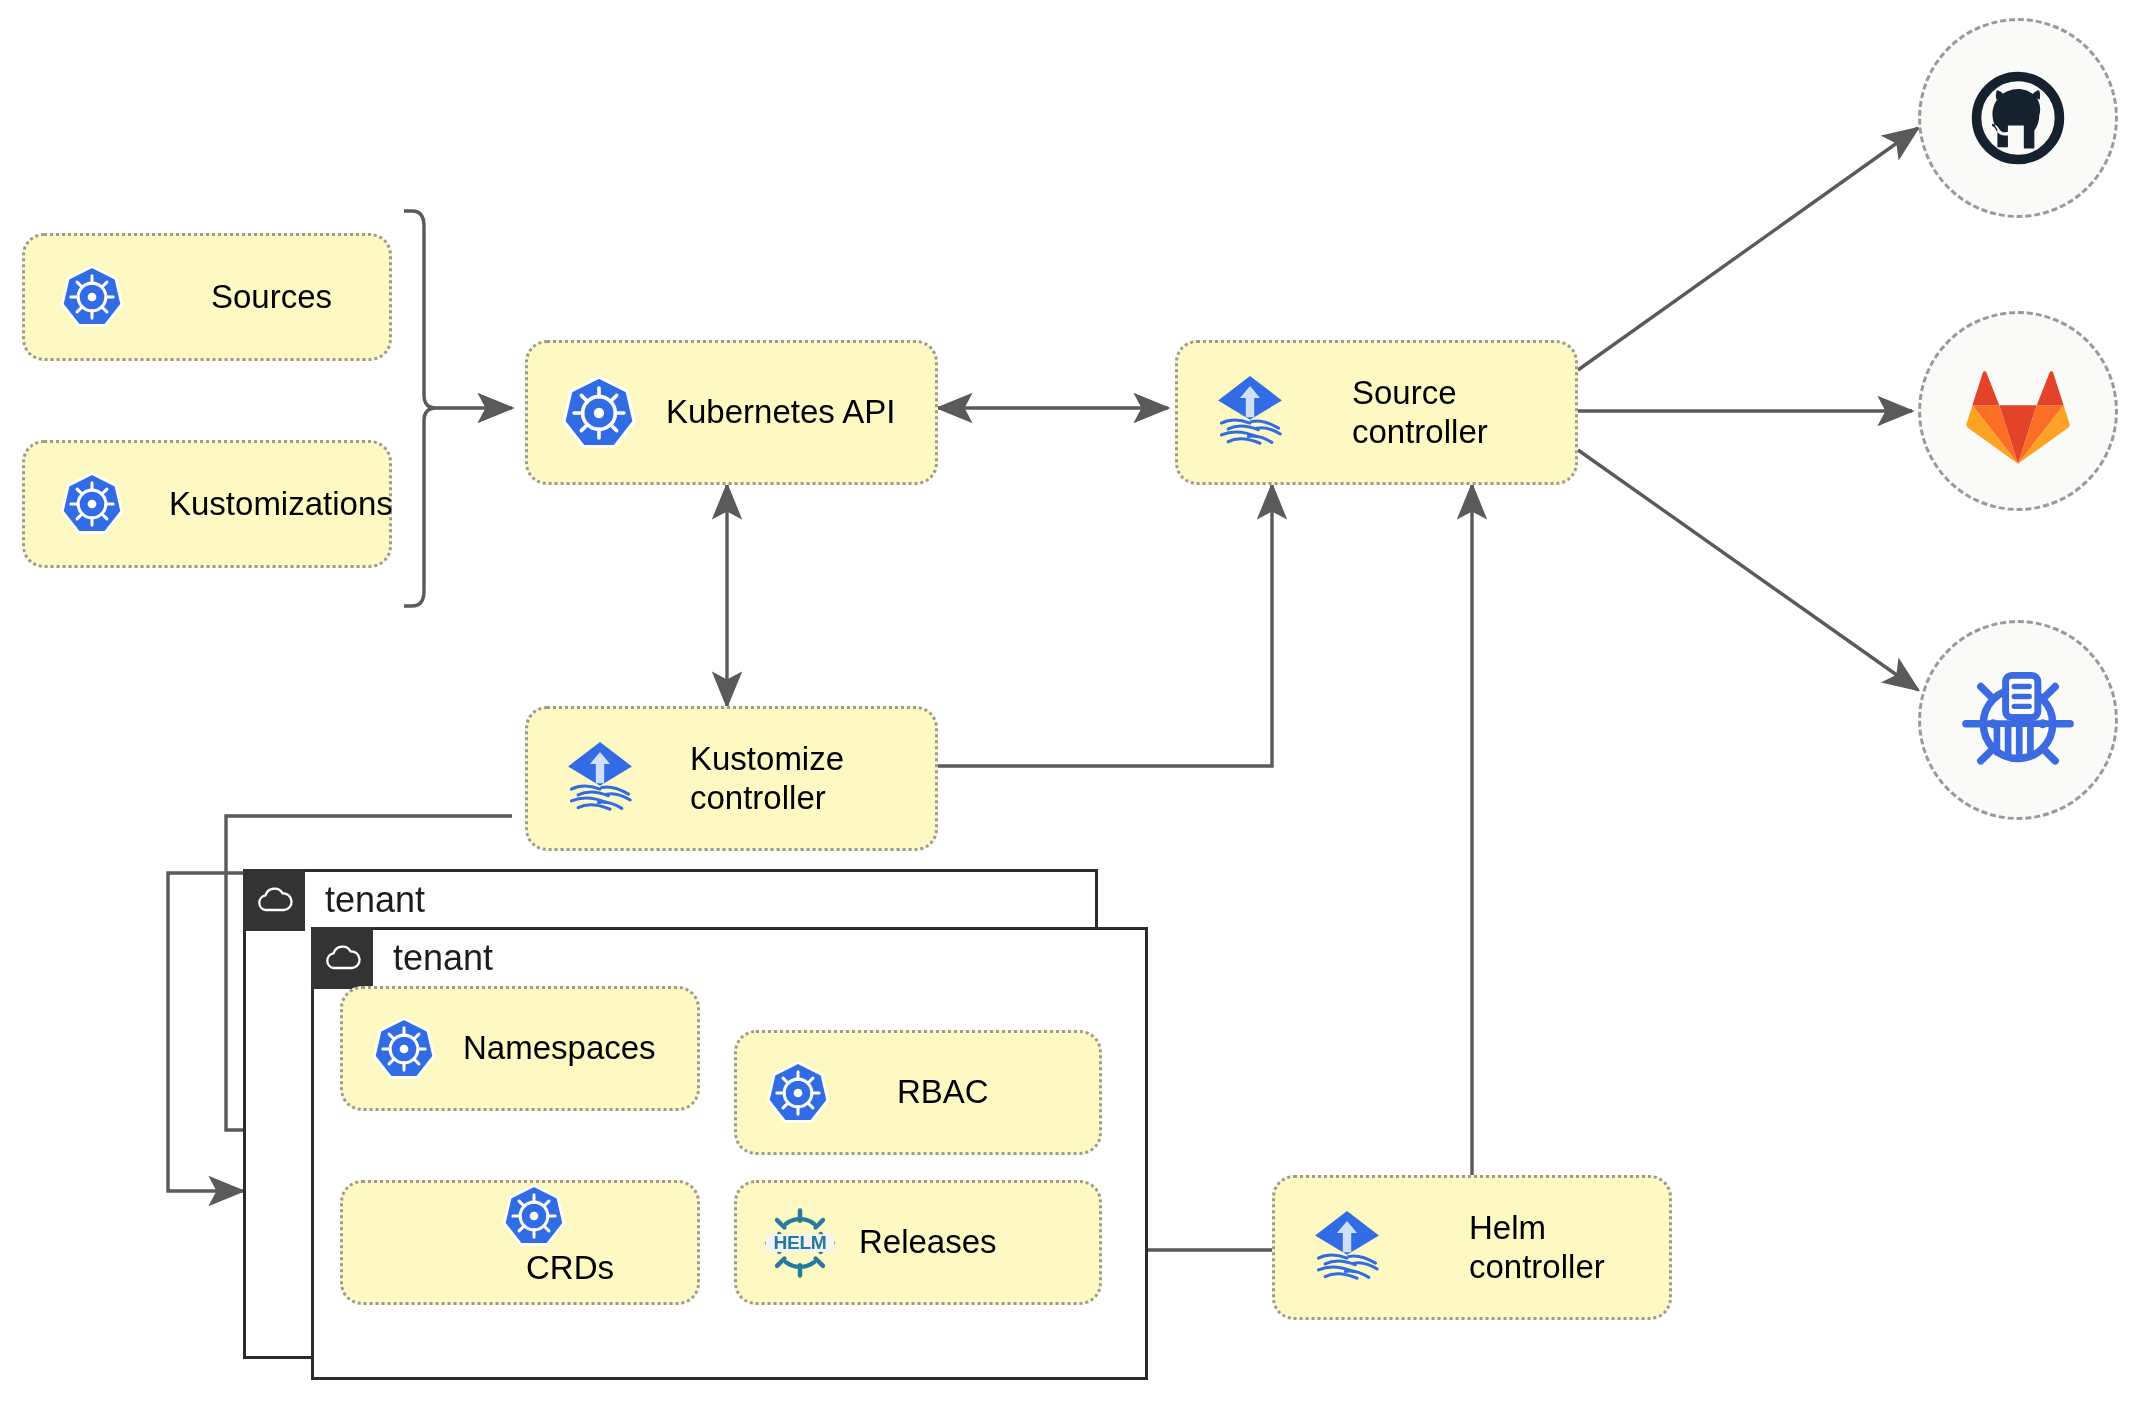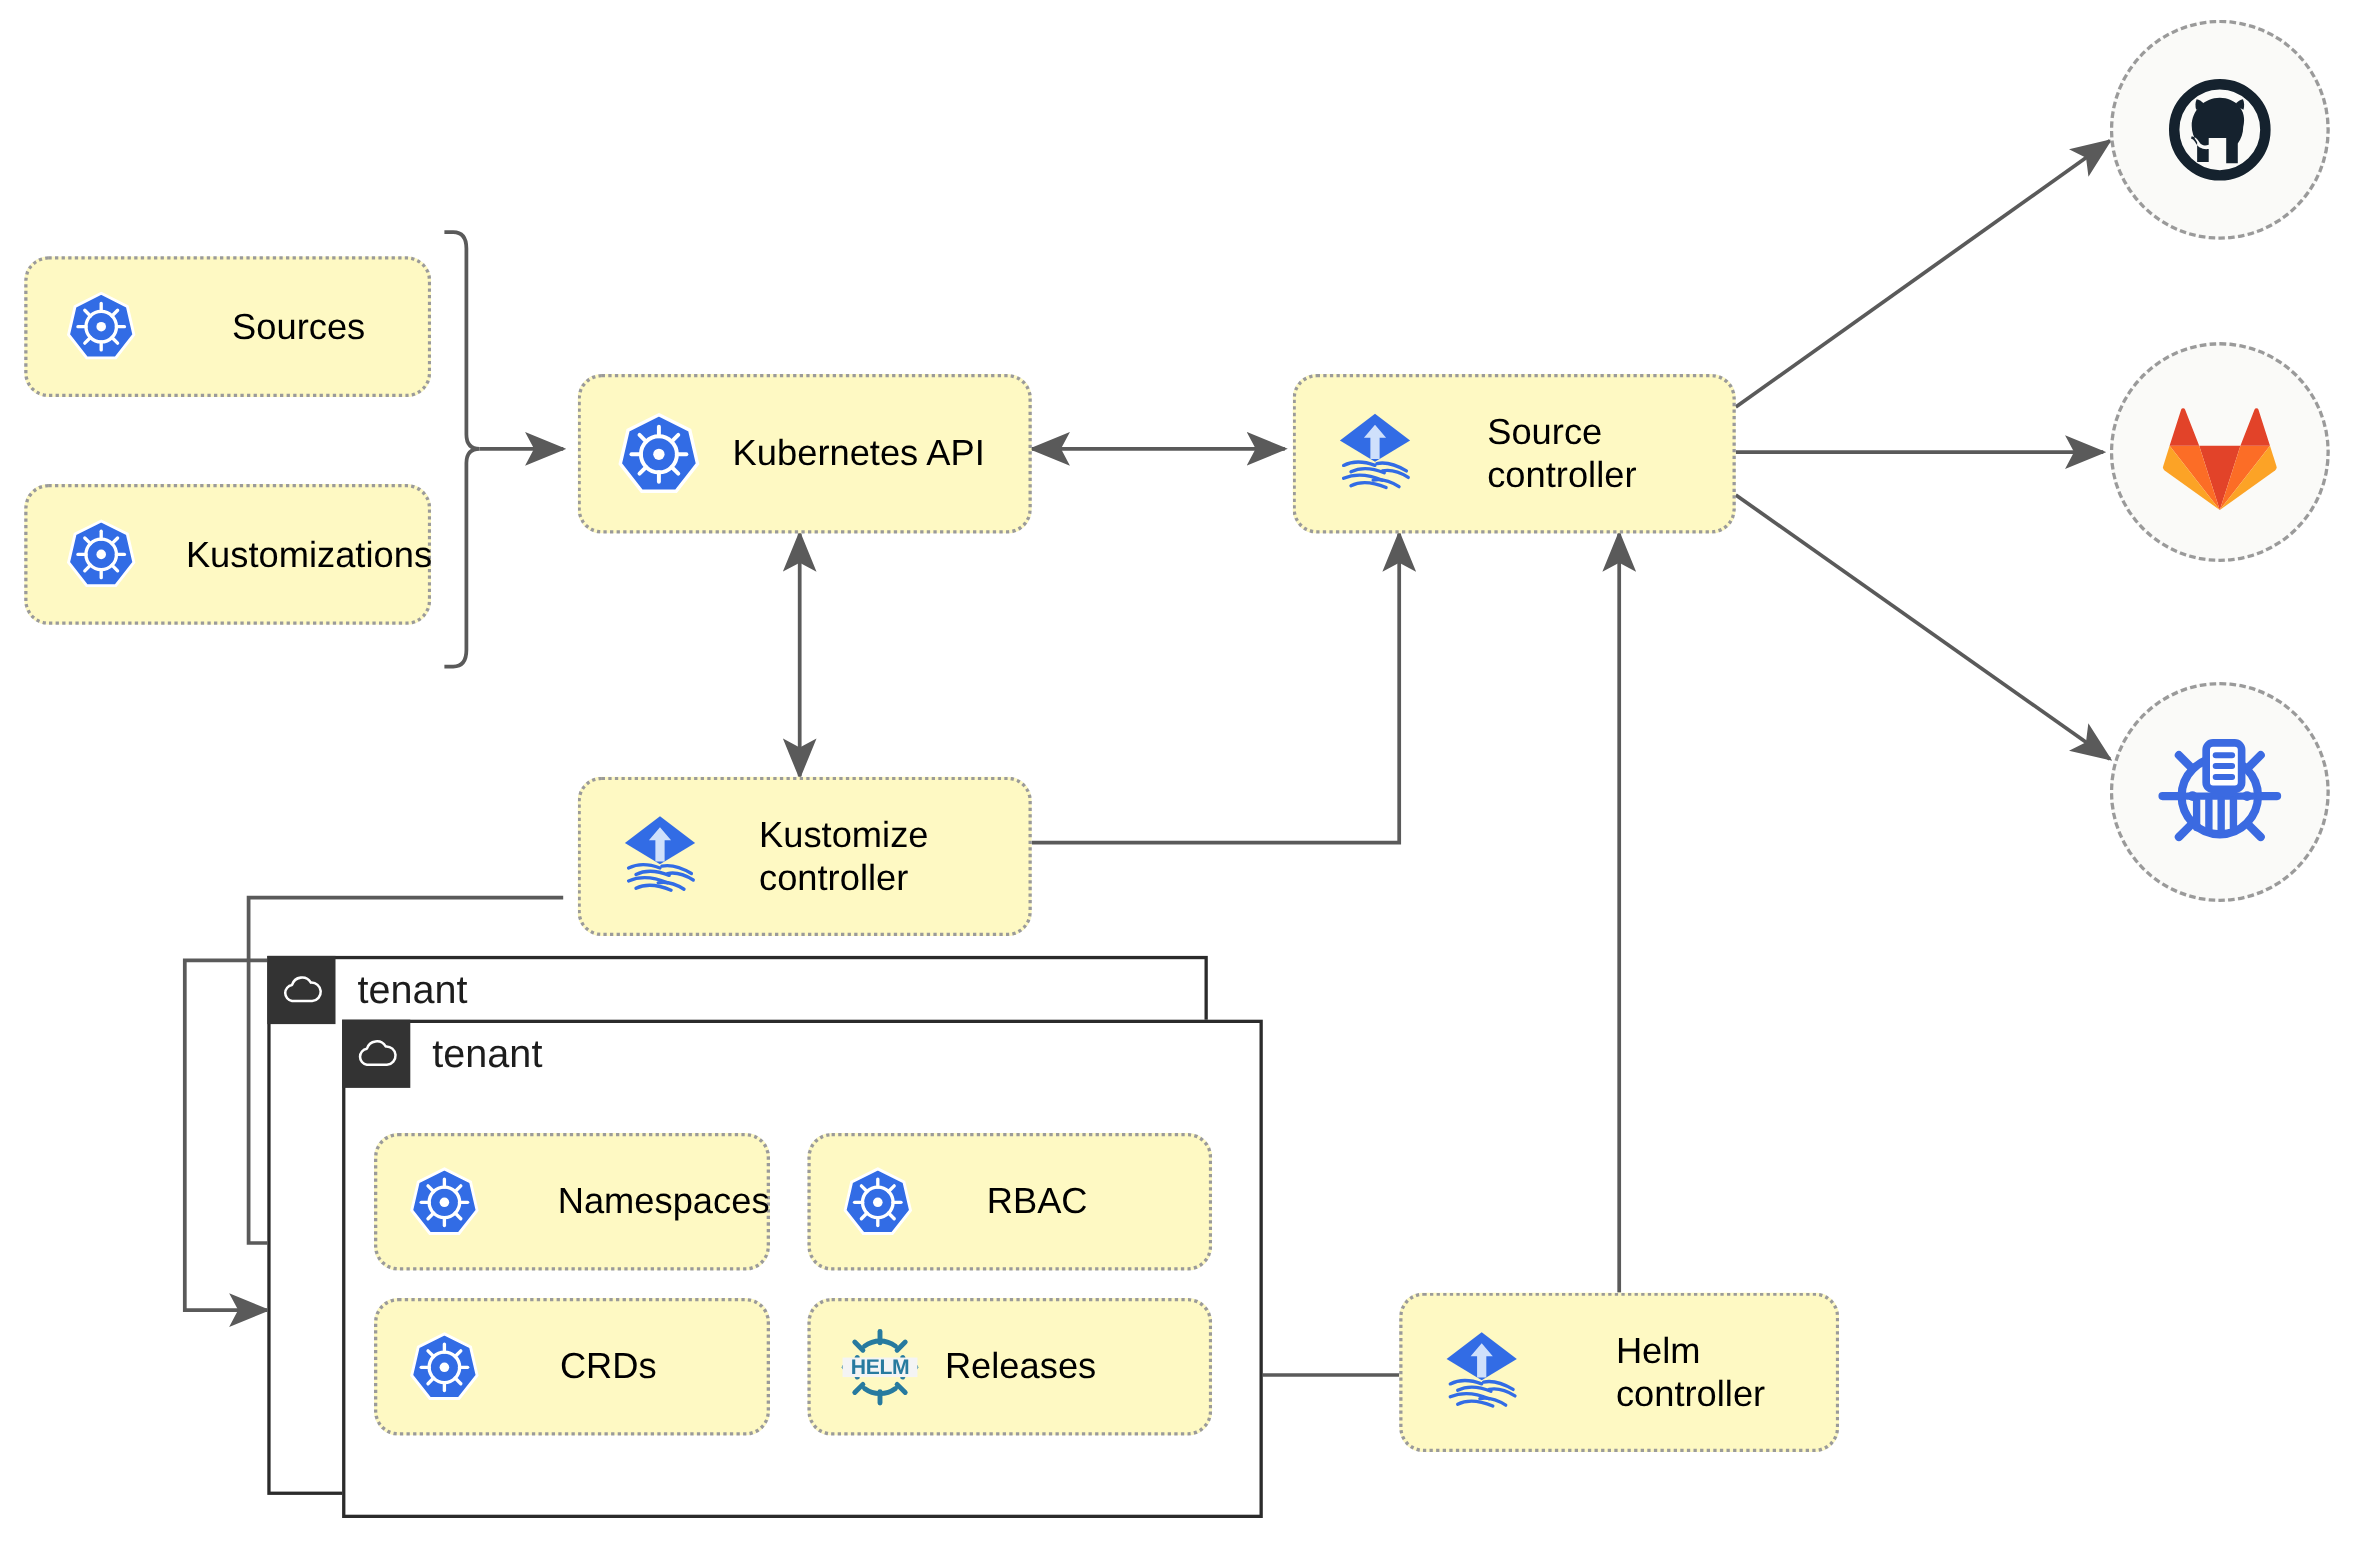--- a/index.html
+++ b/index.html
@@ -238,21 +238,21 @@
           <path d="M52,60 C62,58 74,62 84,68"></path>
           <path d="M58,68 C68,66 78,70 86,75"></path>
           <path d="M48,78 C58,76 68,80 76,85"></path>
         </g>
       </svg>
     </div>
     <div class="lbl" style="margin-left:80px;">Helm
 controller</div>
   </div>
 
-  <div class="node" style="left:340px;top:1030px;width:360px;height:125px;padding-left:28px;z-index:3;gap:44px;">
+  <div class="node" style="left:340px;top:986px;width:360px;height:125px;padding-left:28px;z-index:3;">
     <div class="ico">
       <svg width="66" height="66" viewBox="0 0 100 100" aria-hidden="true">
         <polygon points="50,4 86,22 95,61 70,93 30,93 5,61 14,22" fill="#326ce5" stroke="#ffffff" stroke-width="4"></polygon>
         <g fill="none" stroke="#ffffff" stroke-width="4.6" stroke-linecap="round">
           <circle cx="50" cy="50" r="21"></circle>
           <line x1="50" y1="18" x2="50" y2="29"></line>
             <line x1="50" y1="71" x2="50" y2="82"></line>
           <line x1="18" y1="50" x2="29" y2="50"></line>
             <line x1="71" y1="50" x2="82" y2="50"></line>
           <line x1="27.4" y1="27.4" x2="35.2" y2="35.2"></line>
@@ -280,21 +280,21 @@
             <line x1="64.8" y1="64.8" x2="72.6" y2="72.6"></line>
           <line x1="27.4" y1="72.6" x2="35.2" y2="64.8"></line>
             <line x1="64.8" y1="35.2" x2="72.6" y2="27.4"></line>
         </g>
         <circle cx="50" cy="50" r="6.6" fill="#ffffff"></circle>
       </svg>
     </div>
     <div class="lbl" style="margin-left:66px;">RBAC</div>
   </div>
 
-  <div class="node" style="left:340px;top:1180px;width:360px;height:125px;padding-left:28px;z-index:3;">
+  <div class="node" style="left:340px;top:1180px;width:360px;height:125px;padding-left:28px;z-index:3;flex-direction:column;">
     <div class="ico">
       <svg width="66" height="66" viewBox="0 0 100 100" aria-hidden="true">
         <polygon points="50,4 86,22 95,61 70,93 30,93 5,61 14,22" fill="#326ce5" stroke="#ffffff" stroke-width="4"></polygon>
         <g fill="none" stroke="#ffffff" stroke-width="4.6" stroke-linecap="round">
           <circle cx="50" cy="50" r="21"></circle>
           <line x1="50" y1="18" x2="50" y2="29"></line>
             <line x1="50" y1="71" x2="50" y2="82"></line>
           <line x1="18" y1="50" x2="29" y2="50"></line>
             <line x1="71" y1="50" x2="82" y2="50"></line>
           <line x1="27.4" y1="27.4" x2="35.2" y2="35.2"></line>

